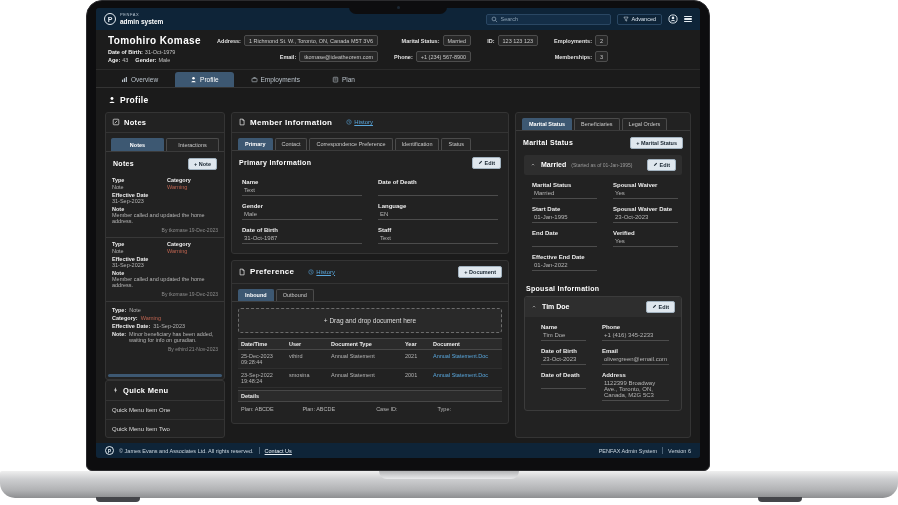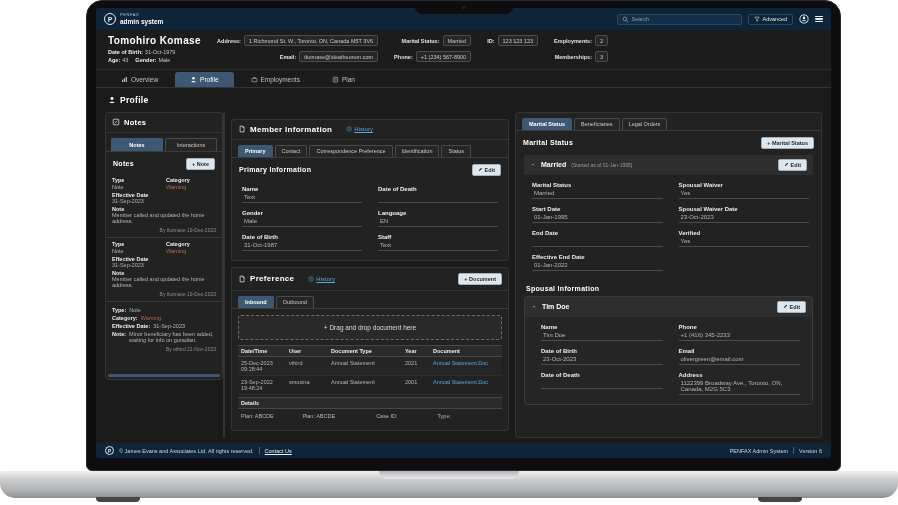--- a/index.html
+++ b/index.html
@@ -1,20 +1,20 @@
 <!DOCTYPE html>
 <html><head>
 <meta charset="utf-8">
 <style>
   * { box-sizing: border-box; margin: 0; padding: 0; }
   html,body { width: 898px; height: 505px; background: #ffffff; font-family: "Liberation Sans", sans-serif; overflow: hidden; }
   .stage { position: relative; width: 898px; height: 505px; }
 
   
-  .laptop-screen { position: absolute; left: 86px; top: 0; width: 755px; height: 471px;
+  .laptop-screen { position: absolute; left: 86px; top: 0; width: 624px; height: 471px;
     background: #0d0d0f; border: 1px solid #2b2b2e; border-radius: 16px 16px 6px 6px;
     padding: 7px 9px 12px; }
   .screen-ui { position: relative; width: 100%; height: 100%; background: #1b1b1b;
     border-radius: 3px; overflow: hidden; display: flex; flex-direction: column; }
   .notch { position: absolute; top: 0; left: 50%; transform: translateX(-50%); width: 98px; height: 13px;
     background: #0d0d0f; border-radius: 0 0 7px 7px; display: flex; align-items: center; justify-content: center; z-index: 30; }
   .cam { width: 3px; height: 3px; border-radius: 50%; background: #1b2733; }
   .laptop-base { position: absolute; left: 0; top: 471px; width: 898px; height: 27px;
     background: linear-gradient(180deg, #efefef 0%, #cdced0 30%, #b0b1b3 72%, #8e8f91 100%);
     border-radius: 2px 2px 15px 15px; }
@@ -60,22 +60,22 @@
   .main-tabs { flex: 0 0 auto; display: flex; gap: 2px; padding: 2px 10px 0; border-bottom: 1px solid #343434; }
   .mtab { display: flex; align-items: center; gap: 3px; font-size: 6.5px; color: #b9c2ca; padding: 4px 15px;
     border-radius: 3px 3px 0 0; cursor: default; }
   .mtab.active { background: #3d5872; color: #ffffff; }
 
   .page-title-row { flex: 0 0 auto; display: flex; align-items: center; gap: 4px; padding: 7px 12px 5px;
     color: #ffffff; font-size: 8.5px; font-weight: bold; letter-spacing: .3px; }
 
   
   .content { flex: 1; display: flex; gap: 6px; padding: 2px 9px 5px; overflow: hidden; }
-  .col-left { flex: 0 0 120px; display: flex; flex-direction: row; gap: 0; }
-  .col-center { flex: 0 0 278px; display: flex; flex-direction: column; gap: 6px; justify-content: center; }
+  .col-left { flex: 0 0 120px; display: flex; flex-direction: column; gap: 0; }
+  .col-center { flex: 0 0 278px; display: flex; flex-direction: column; gap: 6px; }
   .col-right { flex: 1; display: flex; flex-direction: column; }
 
   .card { background: #222222; border: 1px solid #343434; border-radius: 3px; display: flex; flex-direction: column; overflow: hidden; }
   .card-head { display: flex; align-items: center; gap: 4px; padding: 5px 6px; border-bottom: 1px solid #343434; }
   .card-title { font-size: 7.5px; font-weight: bold; color: #ffffff; letter-spacing: .3px; }
   .card-title.lg { font-size: 8px; }
   .history { display: flex; align-items: center; gap: 2px; color: #59a7dd; font-size: 6px; text-decoration: underline; margin-left: 10px; cursor: pointer; }
   .head-right { margin-left: auto; }
 
   .subtabs { display: flex; gap: 2px; padding: 5px 6px 0; border-bottom: 1px solid #3b3b3b; }
@@ -359,20 +359,28 @@
                     <span class="nvalue">Minor beneficiary has been added, waiting for info on guradian.</span>
                   </div>
                 <div class="note-by">By ethird 21-Nov-2023</div>
               </div>
 
               <div class="notes-scrollbar" style="margin-top:auto"></div>
             </div>
           </section>
 
           <section class="card qm-card">
+            <div class="card-head">
+              <span class="icon" style="color:#e8e8e8">
+                  <svg width="7" height="8" viewBox="0 0 10 10">
+                    <path d="M5.6 1L3 5.6h1.8L4.3 9l2.8-4.5H5.3z" fill="currentColor"></path>
+                  </svg>
+                </span>
+              <span class="card-title">Quick Menu</span>
+            </div>
             <div class="qm-item">Quick Menu Item One</div>
             <div class="qm-item">Quick Menu Item Two</div>
           </section>
         </div>
 
         <div class="col-center">
           <section class="card">
             <div class="card-head">
               <span class="icon" style="color:#e8e8e8">
                   <svg width="8" height="8" viewBox="0 0 10 10">

